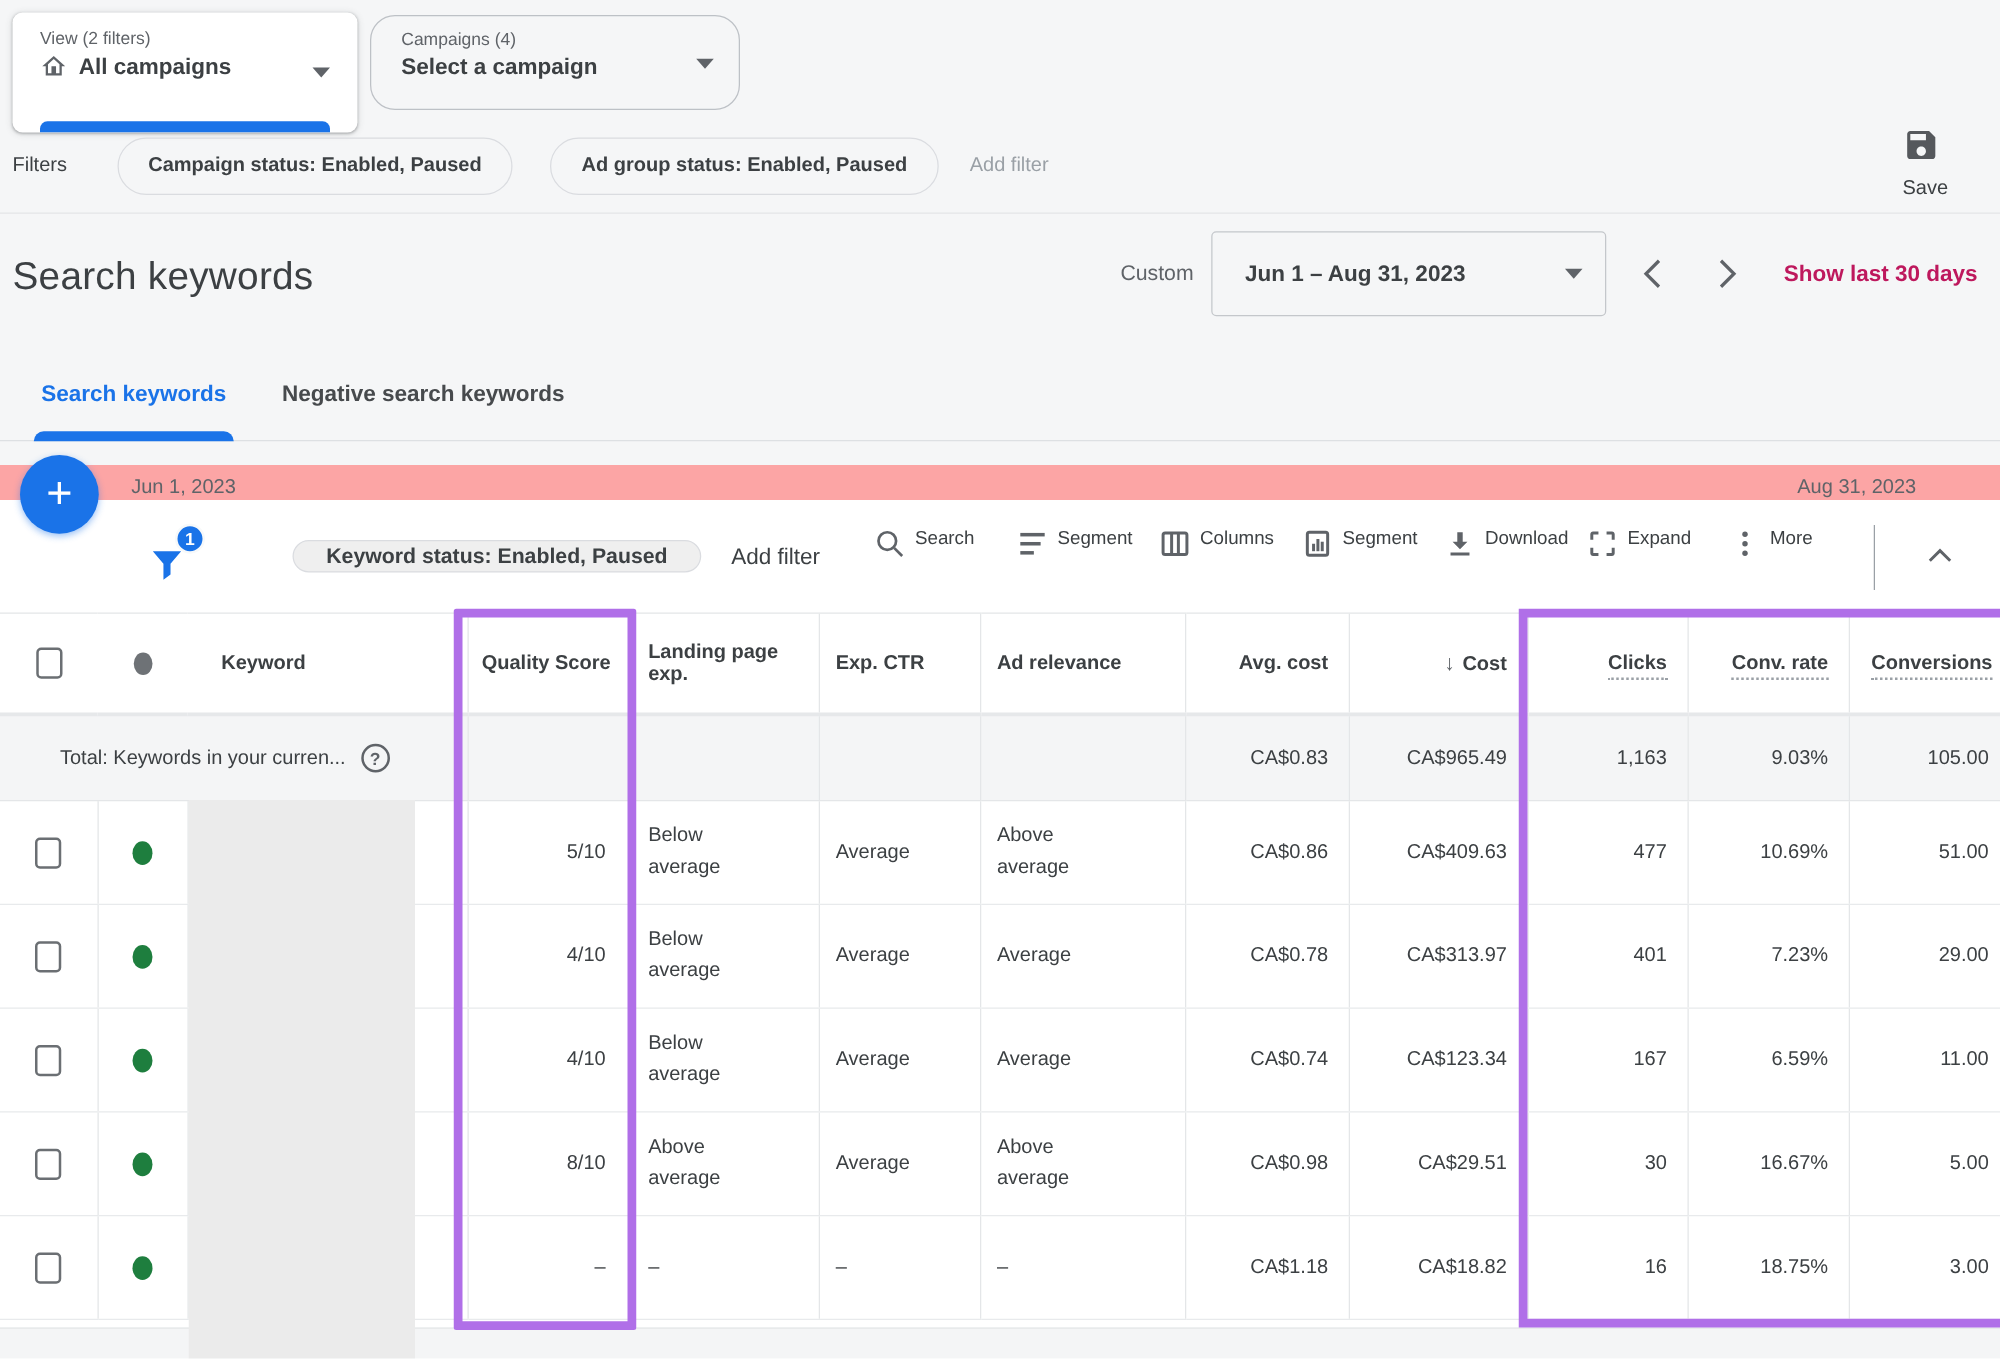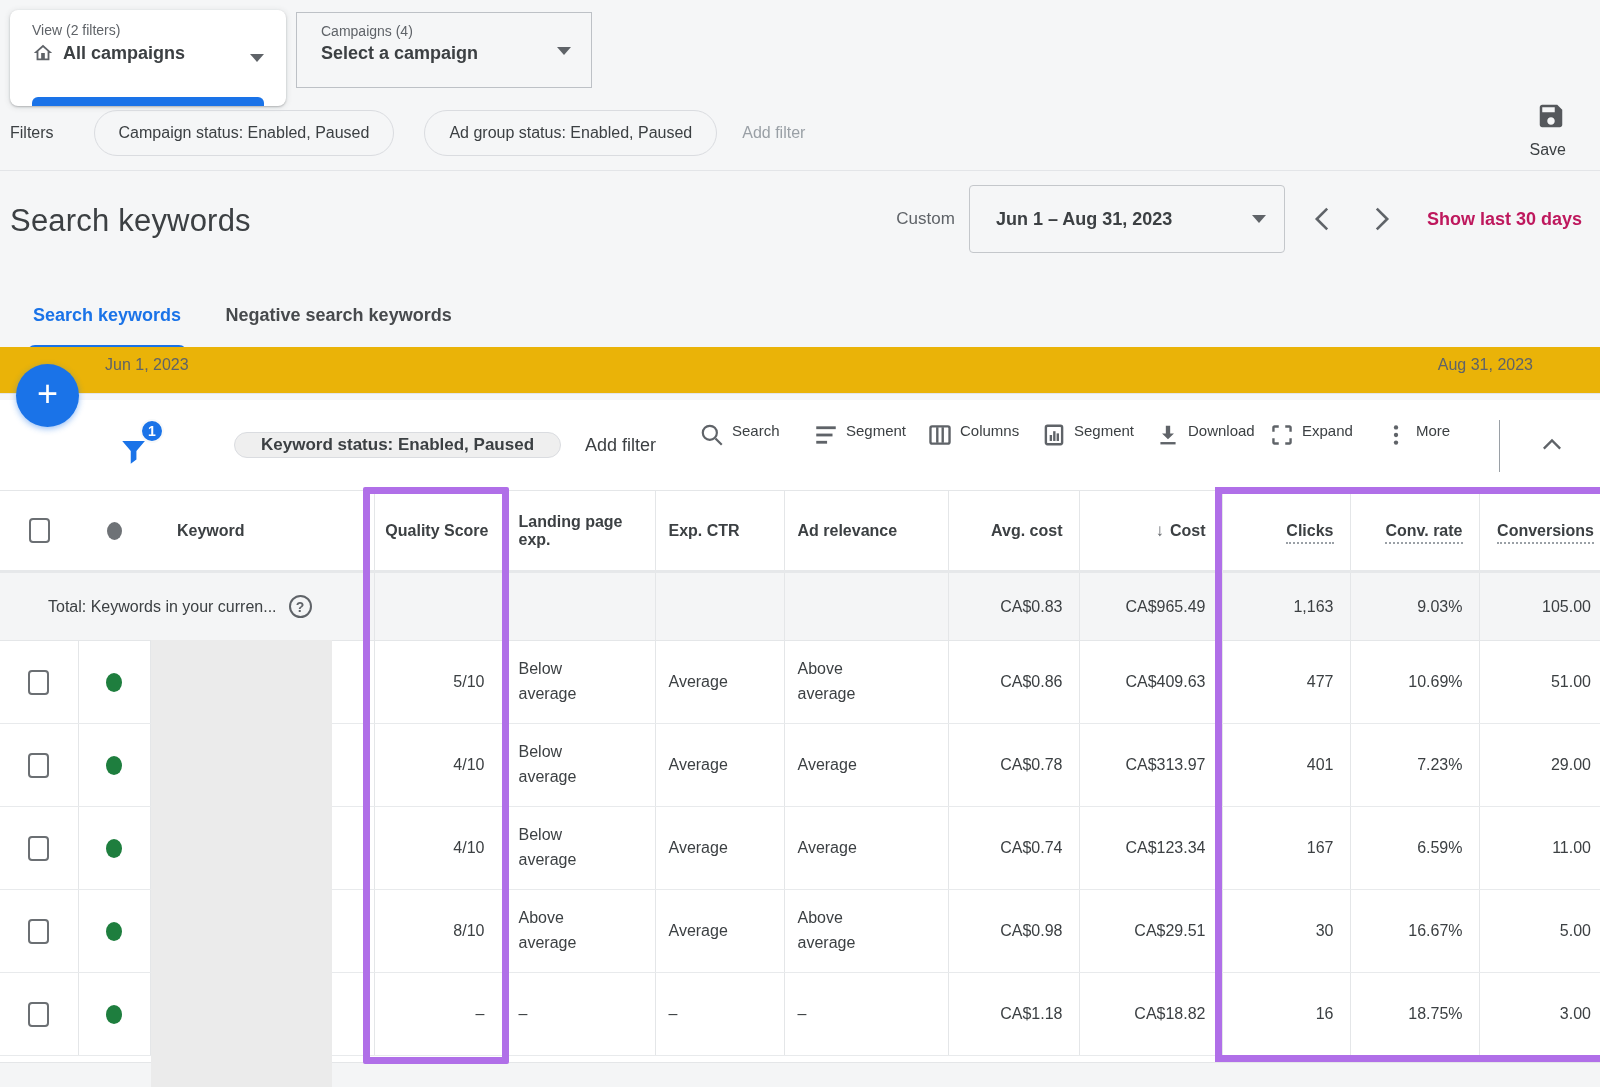--- a/index.html
+++ b/index.html
@@ -9,37 +9,37 @@
 
   
   .topsection { position:absolute; top:0; left:0; width:1600px; height:400px; background:#f5f6f7; }
   .selector-row { position:absolute; top:10px; left:10px; display:flex; gap:10px; }
   .view-card { position:relative; width:276px; height:96px; background:#fff; border-radius:8px;
                box-shadow:0 1px 2px rgba(60,64,67,.3),0 1px 6px rgba(60,64,67,.15);
                padding:12px 16px 0 22px; overflow:hidden; cursor:pointer; }
   .view-card::after { content:""; position:absolute; left:22px; bottom:0; width:232px; height:9px;
                background:#1a73e8; border-radius:6px 6px 0 0; }
   .campaigns-card { position:relative; width:296px; height:76px; margin-top:2px; background:transparent;
-               border:1px solid #bdc1c6; border-radius:0; padding:10px 16px 0 24px; cursor:pointer; }
+               border:1px solid #bdc1c6; border-radius:20px; padding:10px 16px 0 24px; cursor:pointer; }
   .sel-label { font-size:14px; color:#5f6368; margin-bottom:4px; }
   .sel-value { font-size:18px; color:#3c4043; font-weight:700; display:flex; align-items:center; gap:9px; }
   .caret { width:0; height:0; border-left:7px solid transparent; border-right:7px solid transparent;
            border-top:8px solid #5f6368; }
   .view-card .caret { position:absolute; right:22px; top:44px; }
   .campaigns-card .caret { position:absolute; right:20px; top:34px; }
   .home-ic { width:22px; height:22px; flex:0 0 auto; }
 
   .filters-row { position:absolute; top:105px; left:0; width:1600px; height:56px; display:flex; align-items:center; }
   .filters-label { font-size:16px; color:#3c4043; margin-left:10px; }
   .chip { border:1px solid #dadce0; border-radius:26px; background:transparent; padding:13px 24px;
-          font-size:16px; font-weight:400; color:#3c4043; white-space:nowrap; cursor:pointer; }
+          font-size:16px; font-weight:700; color:#3c4043; white-space:nowrap; cursor:pointer; }
   .chip1 { margin-left:40px; }
   .chip2 { margin-left:30px; }
   .addfilter-dim { margin-left:25px; font-size:16px; color:#9aa0a6; cursor:pointer; }
-  .save-btn { position:absolute; top:-4px; right:34px; width:60px; text-align:right; cursor:pointer; }
+  .save-btn { position:absolute; top:-4px; right:18px; width:60px; text-align:left; cursor:pointer; }
   .save-btn svg { width:30px; height:30px; }
   .save-btn .lbl { font-size:16px; color:#3c4043; margin-top:6px; }
 
   .divider-h { position:absolute; left:0; width:1600px; height:1px; background:#e3e5e8; }
 
   
   .title-row { position:absolute; top:185px; left:0; width:1600px; height:80px; }
   .page-title { position:absolute; left:10px; top:18px; font-size:31px; font-weight:400; color:#3c4043; letter-spacing:.2px; }
   .date-zone { position:absolute; right:18px; top:0; display:flex; align-items:center; }
   .custom-lbl { font-size:17px; color:#5f6368; margin-right:14px; }
@@ -52,21 +52,21 @@
   
   .tabs-row { position:absolute; top:290px; left:0; width:1600px; height:63px; border-bottom:1px solid #dde0e3; }
   .tab { position:relative; display:inline-block; height:63px; line-height:50px; font-size:18px; font-weight:700;
          cursor:pointer; }
   .tab-1 { margin-left:33px; color:#1a73e8; }
   .tab-1::after { content:""; position:absolute; left:-6px; right:-6px; bottom:0; height:8px; background:#1a73e8;
                   border-radius:8px 8px 0 0; }
   .tab-2 { margin-left:40px; color:#474a4d; }
 
   
-  .timeline { position:absolute; top:347px; left:0; width:1600px; height:47px; background:#eab308;
+  .timeline { position:absolute; top:372px; left:0; width:1600px; height:47px; background:#fca5a5;
               border-bottom:1px solid #e3e5e8; }
   .tl-start { position:absolute; left:105px; top:9px; font-size:16px; color:#5f6368; }
   .tl-end { position:absolute; right:67px; top:9px; font-size:16px; color:#5f6368; }
 
   
   .fab { position:absolute; left:16px; top:364px; width:63px; height:63px; border-radius:50%;
          background:#1a73e8; box-shadow:0 2px 6px rgba(26,115,232,.45); cursor:pointer; z-index:5;
          display:flex; align-items:center; justify-content:center; }
   .fab .plus { color:#fff; font-size:36px; font-weight:400; line-height:1; margin-top:-3px; }
 

